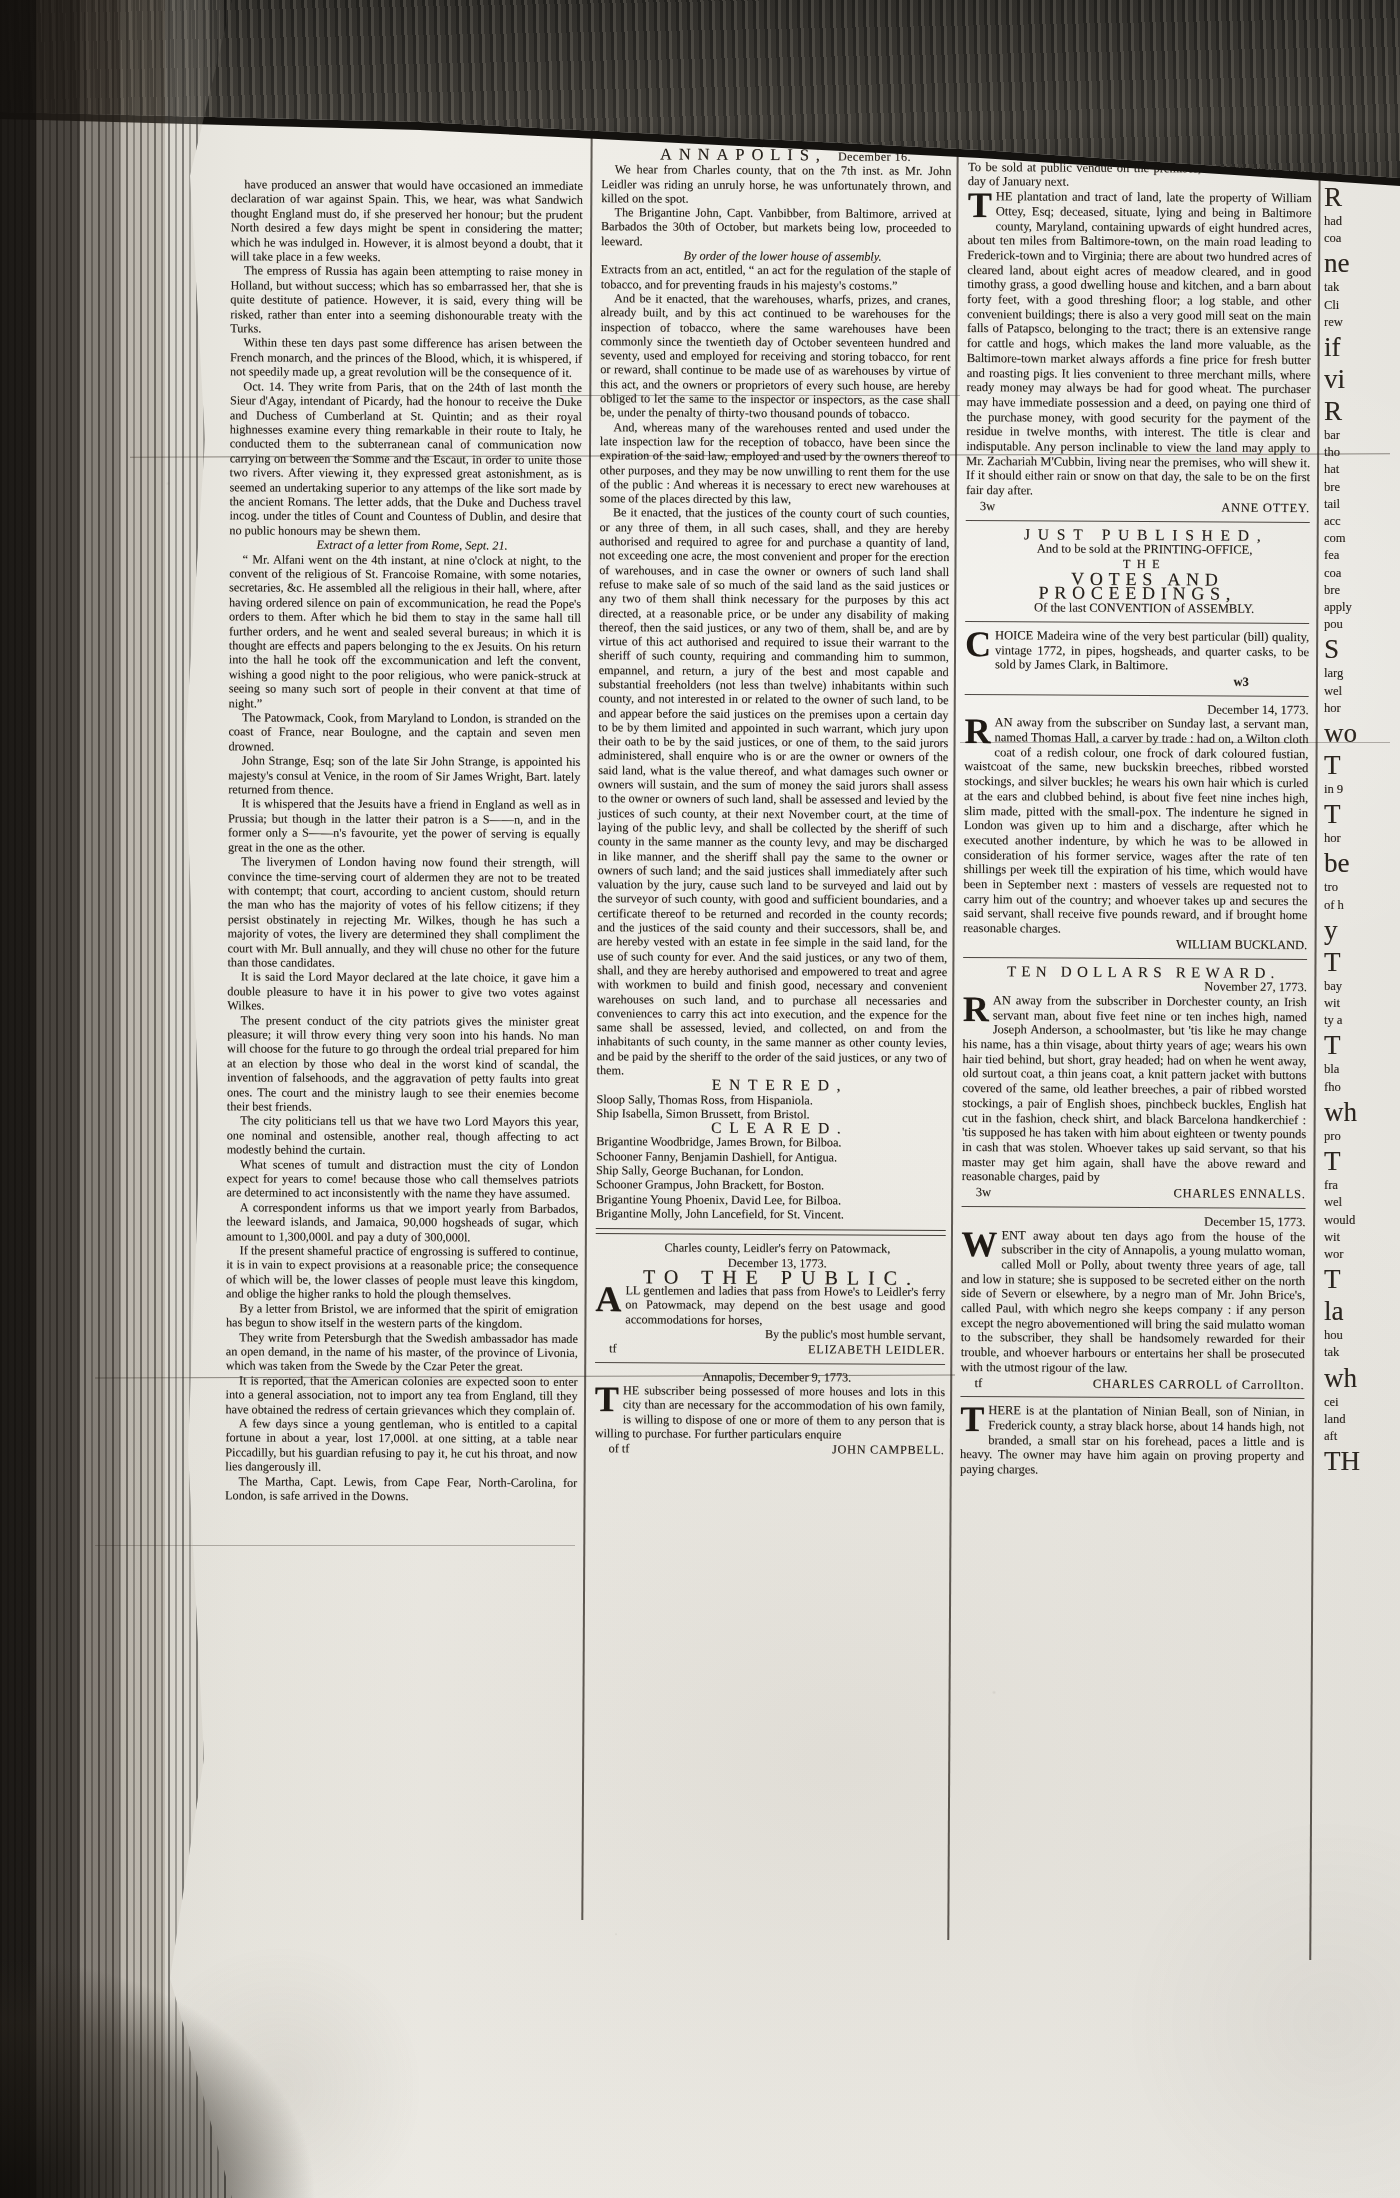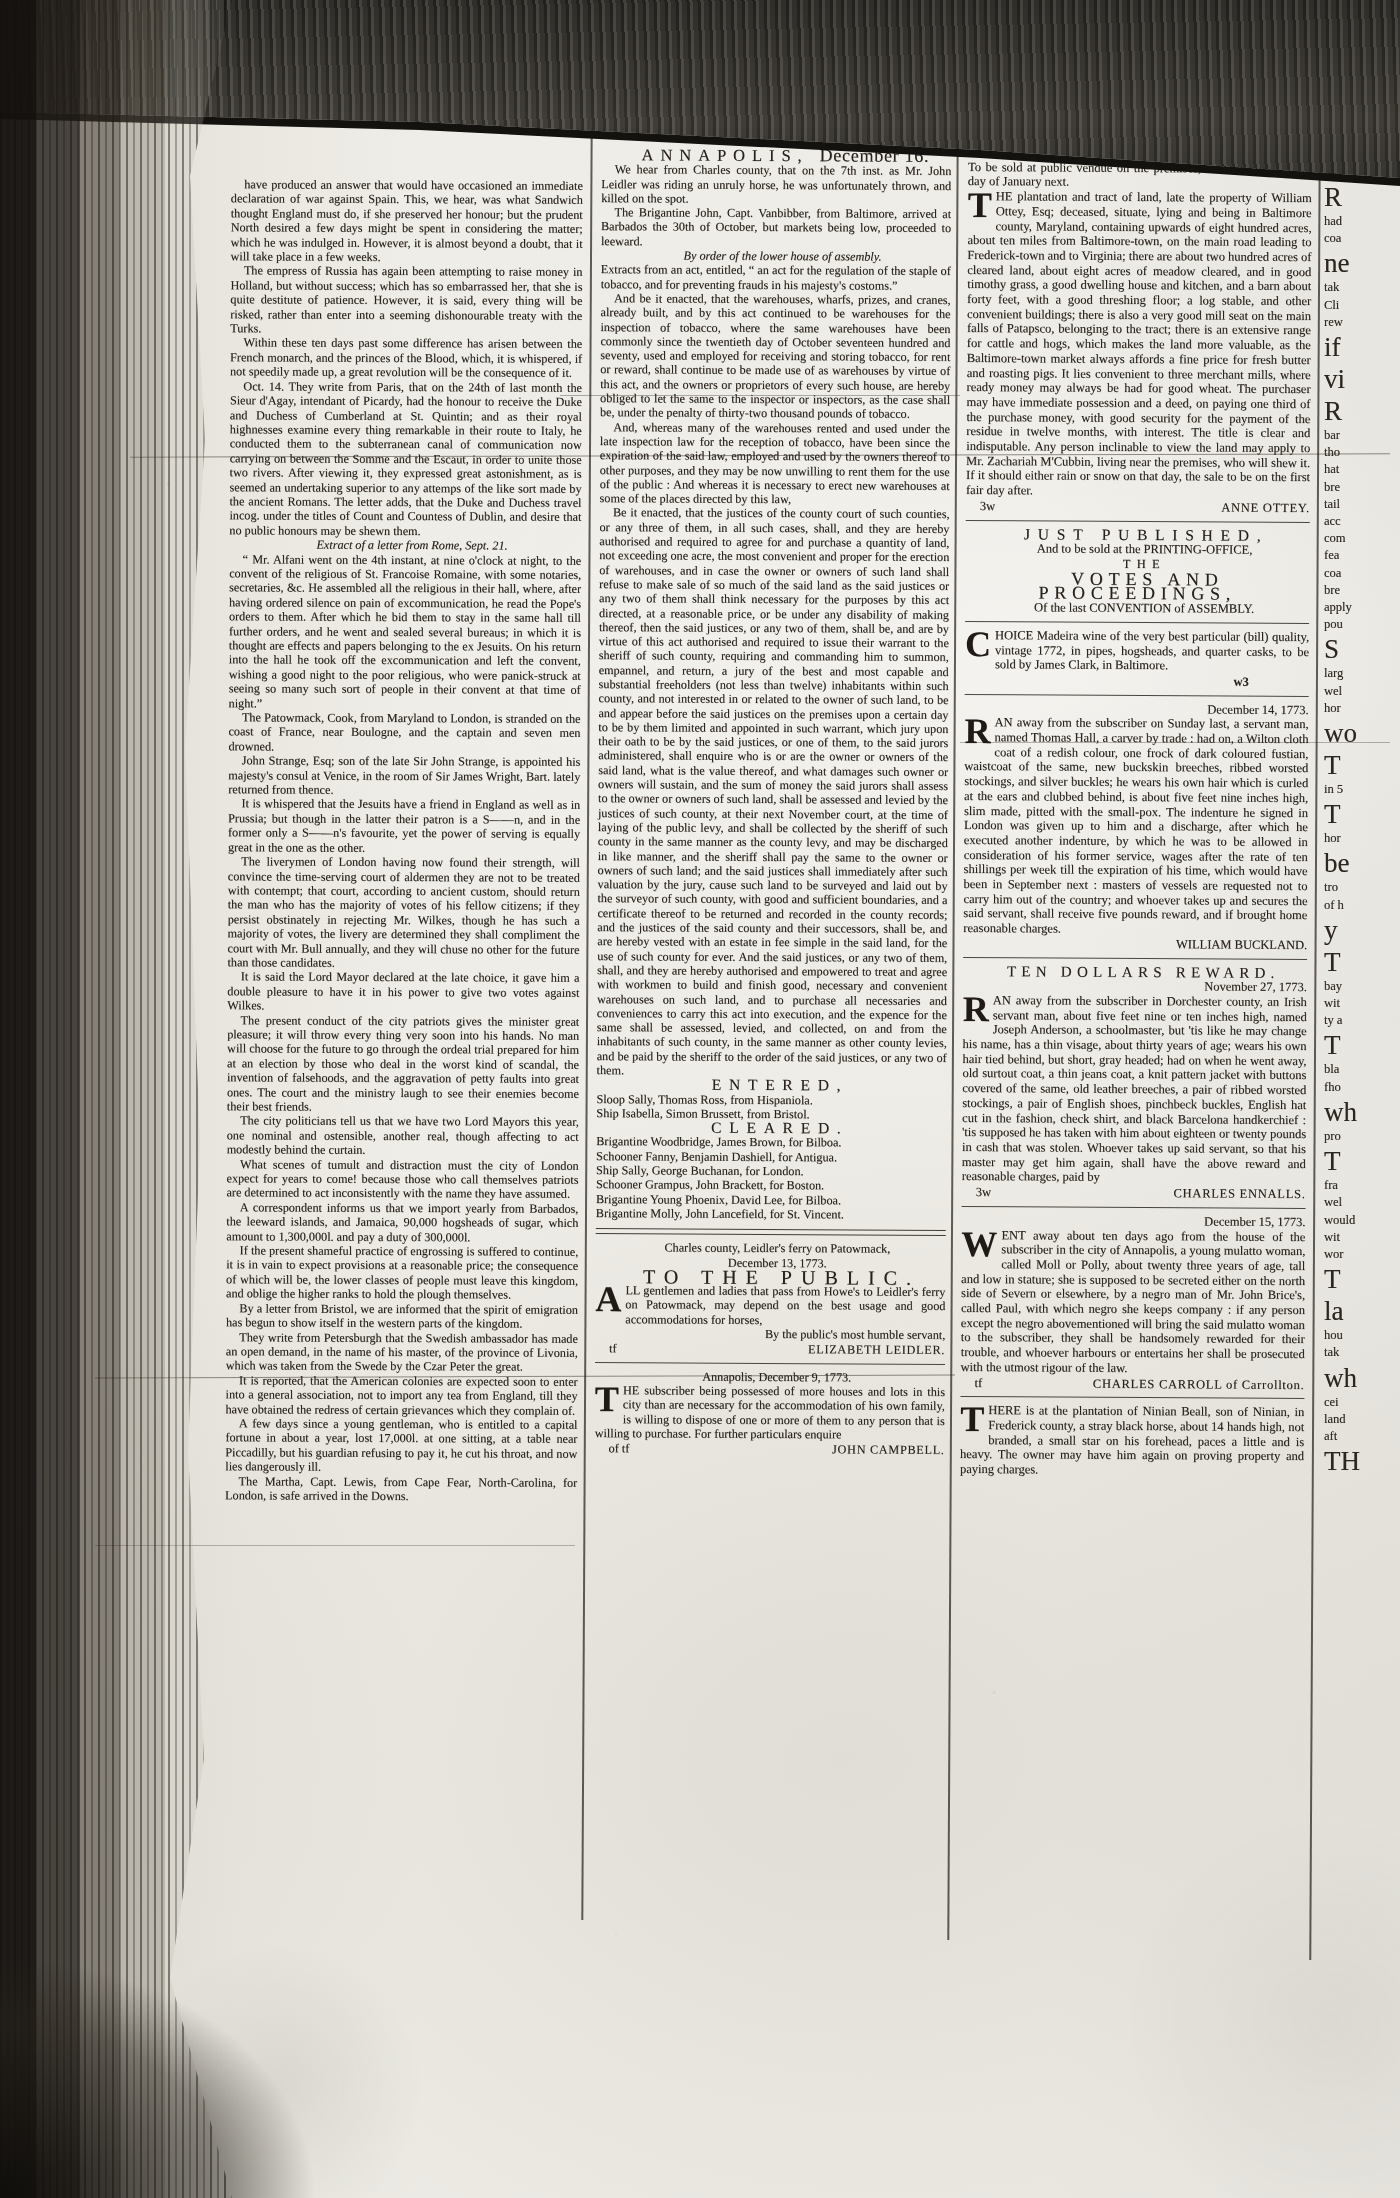--- a/index.html
+++ b/index.html
@@ -65,21 +65,21 @@
   .col p{margin:0;text-indent:1.1em;}
   p.noindent{text-indent:0;}
   .col-left{left:228px;top:178px;width:352px;font-size:12.2px;line-height:14.4px;transform:rotate(.25deg);}
   .col-mid{left:598px;top:148px;width:350px;font-size:12.2px;line-height:14.3px;transform:rotate(.3deg);}
   .col-right{left:964px;top:146px;width:344px;font-size:12.5px;line-height:14.7px;transform:rotate(.35deg);}
   .col-edge{left:1324px;top:150px;width:76px;font-size:12.5px;line-height:15.2px;color:#2c2620;overflow:hidden;height:1880px;text-align:left;}
   .col-edge p{text-indent:0;margin:0 0 2px 0;}
   .col-edge .frag-big{font-size:27px;line-height:30px;}
   .xhead{font-style:italic;text-align:center;margin:5px 0 4px;text-indent:0;}
   .masthead{text-align:center;letter-spacing:.42em;font-size:16.5px;margin-bottom:2px;text-indent:0;}
-  .masthead .md-date{letter-spacing:.04em;font-style:normal;font-size:18px;margin-top:24px;}
+  .masthead .md-date{letter-spacing:.04em;font-style:normal;font-size:12px;margin-top:24px;}
   .schead{text-align:center;letter-spacing:.5em;font-size:15.5px;margin:7px 0 4px;text-indent:0;}
   .bighead{text-align:center;letter-spacing:.45em;font-size:20px;margin:4px 0 5px;text-indent:0;}
   .dateline{text-align:right;text-indent:0;margin:2px 0;}
   .dateline-c{text-align:center;text-indent:0;margin:2px 0;}
   .sig{display:flex;justify-content:space-between;text-indent:0;margin-top:1px;}
   .sig .mark{padding-left:14px;}
   .sig .name{letter-spacing:.06em;}
   .rule{border:0;border-top:1.6px solid rgba(35,28,22,.8);margin:6px 0;}
   .rule-dbl{border:0;border-top:1.6px solid rgba(35,28,22,.85);border-bottom:1.6px solid rgba(35,28,22,.85);height:4px;margin:8px 0 6px;}
   p.dropcap::first-letter{
@@ -246,21 +246,21 @@
     <p>coa</p>
     <p>bre</p>
     <p>apply</p>
     <p>pou</p>
     <p class="frag-big">S</p>
     <p>larg</p>
     <p>wel</p>
     <p>hor</p>
     <p class="frag-big">wo</p>
     <p class="frag-big">T</p>
-    <p>in 5</p>
+    <p>in 9</p>
     <p class="frag-big">T</p>
     <p>hor</p>
     <p class="frag-big">be</p>
     <p>tro</p>
     <p>of h</p>
     <p class="frag-big">y</p>
     <p class="frag-big">T</p>
     <p>bay</p>
     <p>wit</p>
     <p>ty a</p>

